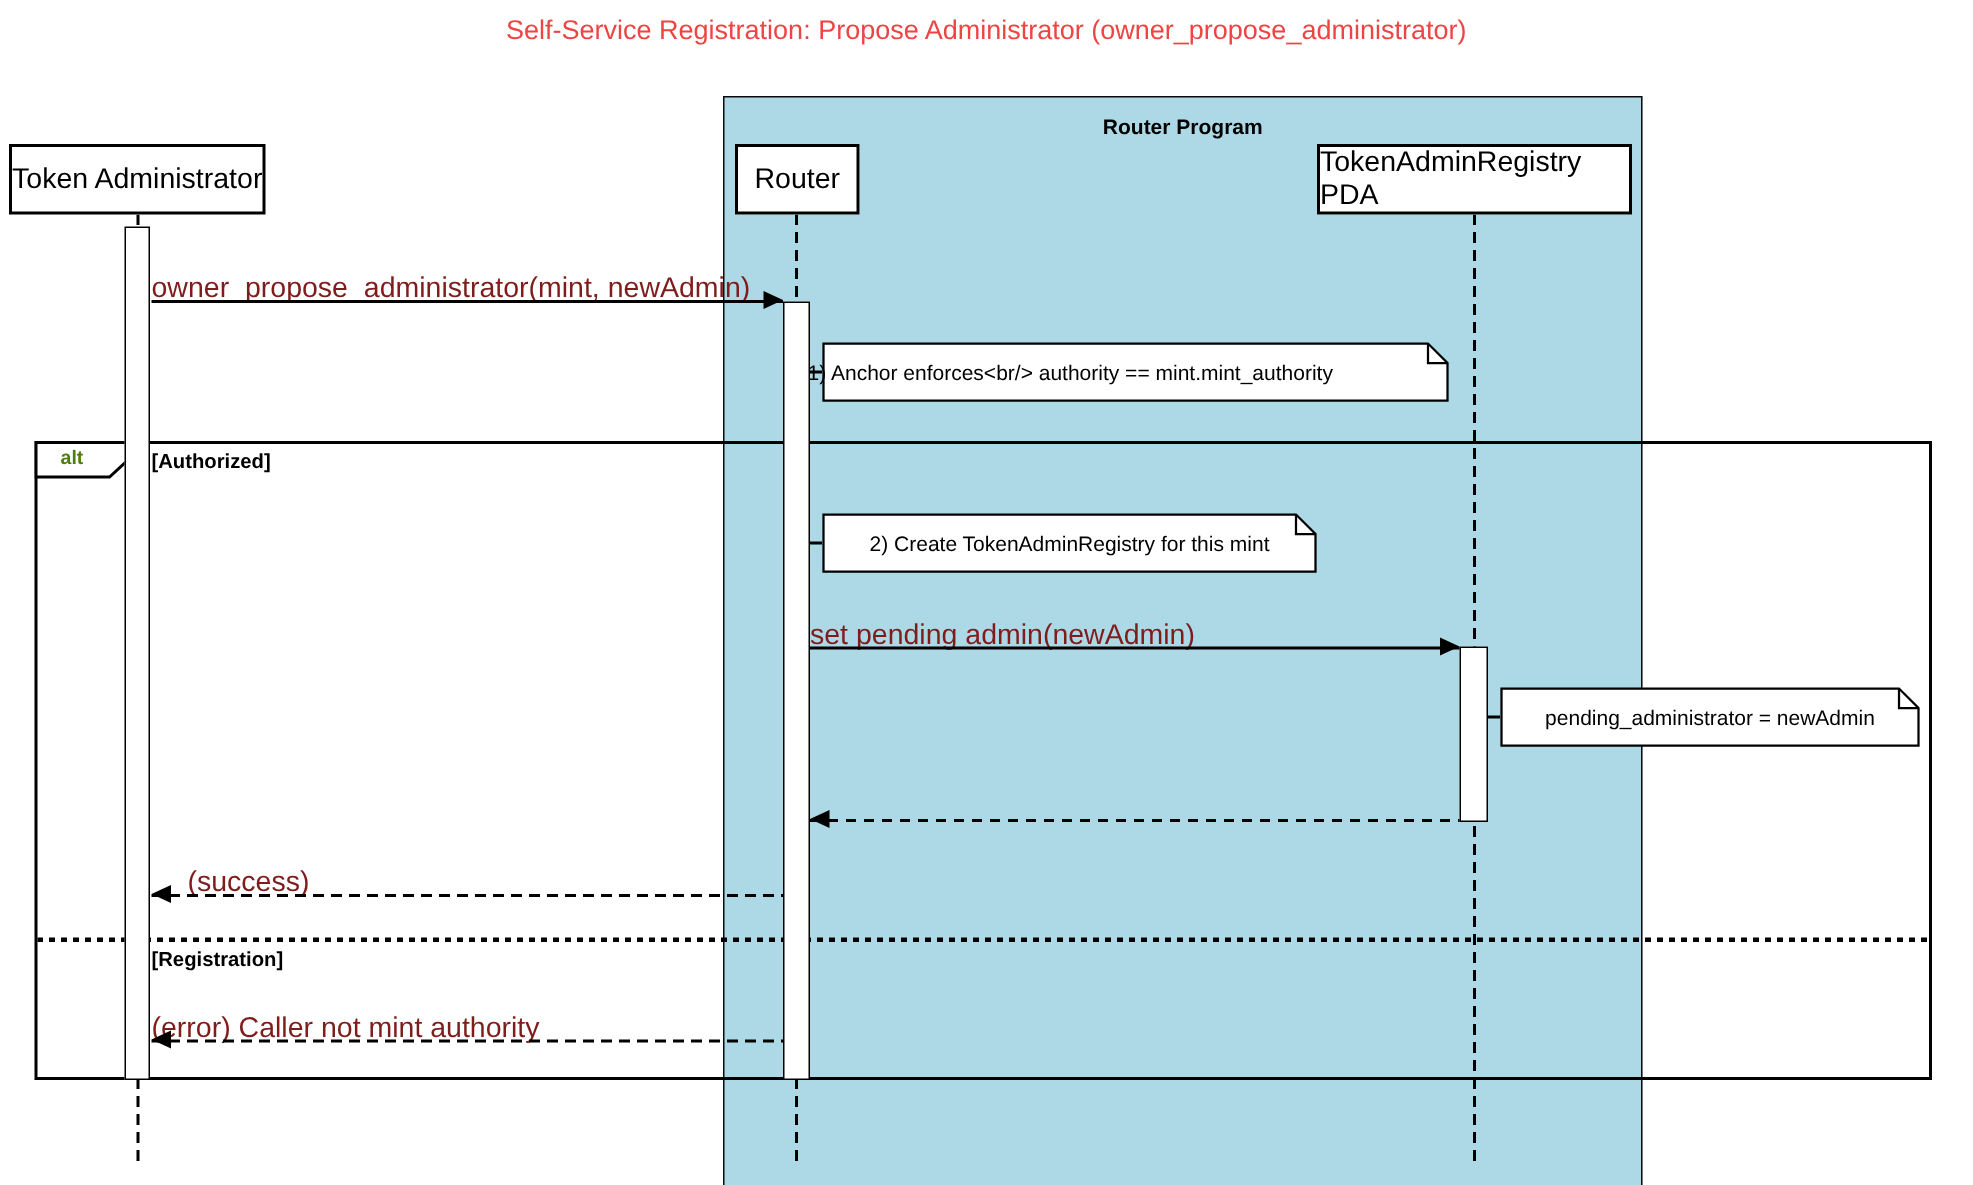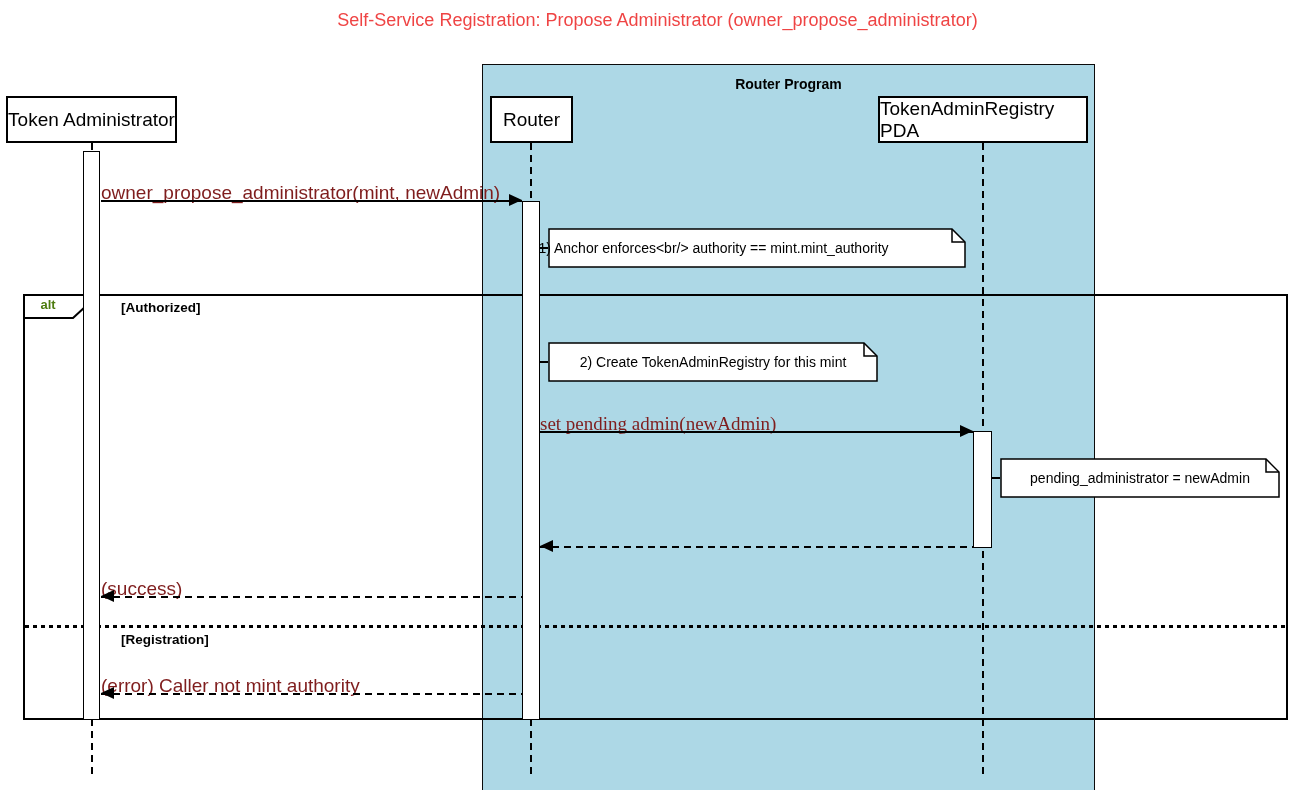--- a/index.html
+++ b/index.html
@@ -37,21 +37,21 @@
   .alt-frame{
     position:absolute;left:23px;top:294px;width:1265px;height:426px;
     border:2px solid #000;box-sizing:border-box;z-index:2;
   }
   .alt-pentagon{position:absolute;left:-2px;top:-2px;z-index:4;}
   .alt-text{
     position:absolute;left:-2px;top:1px;width:50px;text-align:center;
     font-weight:bold;font-size:13px;color:#4d7c0f;z-index:5;
   }
   .branch-label{
-    position:absolute;left:76px;font-weight:bold;font-size:13.5px;color:#000;z-index:4;padding-left:20px;
+    position:absolute;left:76px;font-weight:bold;font-size:13.5px;color:#000;z-index:4;
   }
   .divider{
     position:absolute;left:0;top:329px;width:100%;height:3px;
     background:repeating-linear-gradient(to right,#000 0 4px,transparent 4px 8px);
   }
   .msg-label{
     position:absolute;font-size:19px;color:#7f1d1d;z-index:4;white-space:nowrap;
   }
   .line-solid{position:absolute;height:1.5px;background:#000;z-index:4;}
   .line-dashed{
@@ -132,37 +132,37 @@
 
   <div class="note-stub" style="left:540px;top:361px;width:8px;"></div>
   <div class="note" style="left:548px;top:342px;width:330px;height:40px;">
     <svg width="330" height="40">
       <path d="M1,1 H316 L329,14 V39 H1 Z" fill="#ffffff" stroke="#000" stroke-width="1.5"></path>
       <path d="M316,1 V14 H329" fill="none" stroke="#000" stroke-width="1.5"></path>
     </svg>
     <div class="note-text">2) Create TokenAdminRegistry for this mint</div>
   </div>
 
-  <div class="msg-label" style="left:540px;width:433px;top:413px;font-family:Liberation Serif, serif;">set pending admin(newAdmin)</div>
+  <div class="msg-label" style="left:540px;width:433px;top:413px;">set pending admin(newAdmin)</div>
   <div class="line-solid" style="left:540px;top:431px;width:433px;"></div>
   <div class="arrow-right" style="left:960px;top:425px;"></div>
 
   <div class="note-stub" style="left:992px;top:477px;width:8px;"></div>
   <div class="note" style="left:1000px;top:458px;width:280px;height:40px;">
     <svg width="280" height="40">
       <path d="M1,1 H266 L279,14 V39 H1 Z" fill="#ffffff" stroke="#000" stroke-width="1.5"></path>
       <path d="M266,1 V14 H279" fill="none" stroke="#000" stroke-width="1.5"></path>
     </svg>
     <div class="note-text">pending_administrator = newAdmin</div>
   </div>
 
   <div class="line-dashed" style="left:540px;top:546px;width:433px;"></div>
   <div class="arrow-left" style="left:540px;top:540px;"></div>
 
-  <div class="msg-label" style="left:101px;width:421px;top:578px;">(success)</div>
+  <div class="msg-label" style="left:101px;width:421px;top:578px;padding-left:24px;">(success)</div>
   <div class="line-dashed" style="left:101px;top:596px;width:421px;"></div>
   <div class="arrow-left" style="left:101px;top:590px;"></div>
 
   <div class="msg-label" style="left:101px;width:494px;top:675px;">(error) Caller not mint authority</div>
   <div class="line-dashed" style="left:101px;top:693px;width:421px;"></div>
   <div class="arrow-left" style="left:101px;top:687px;"></div>
 
 </div>
 
 </body></html>

